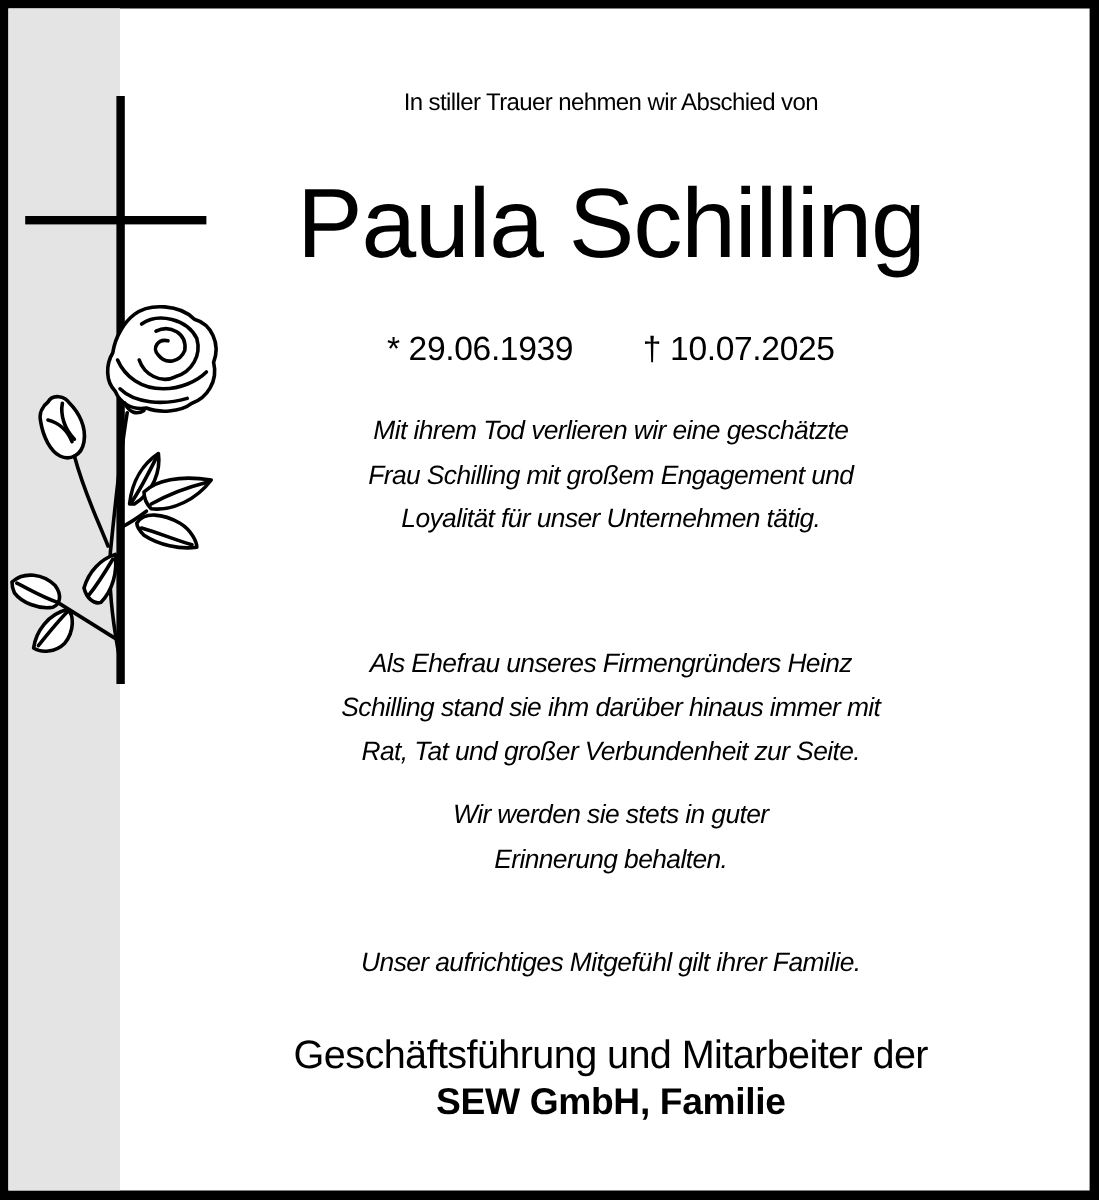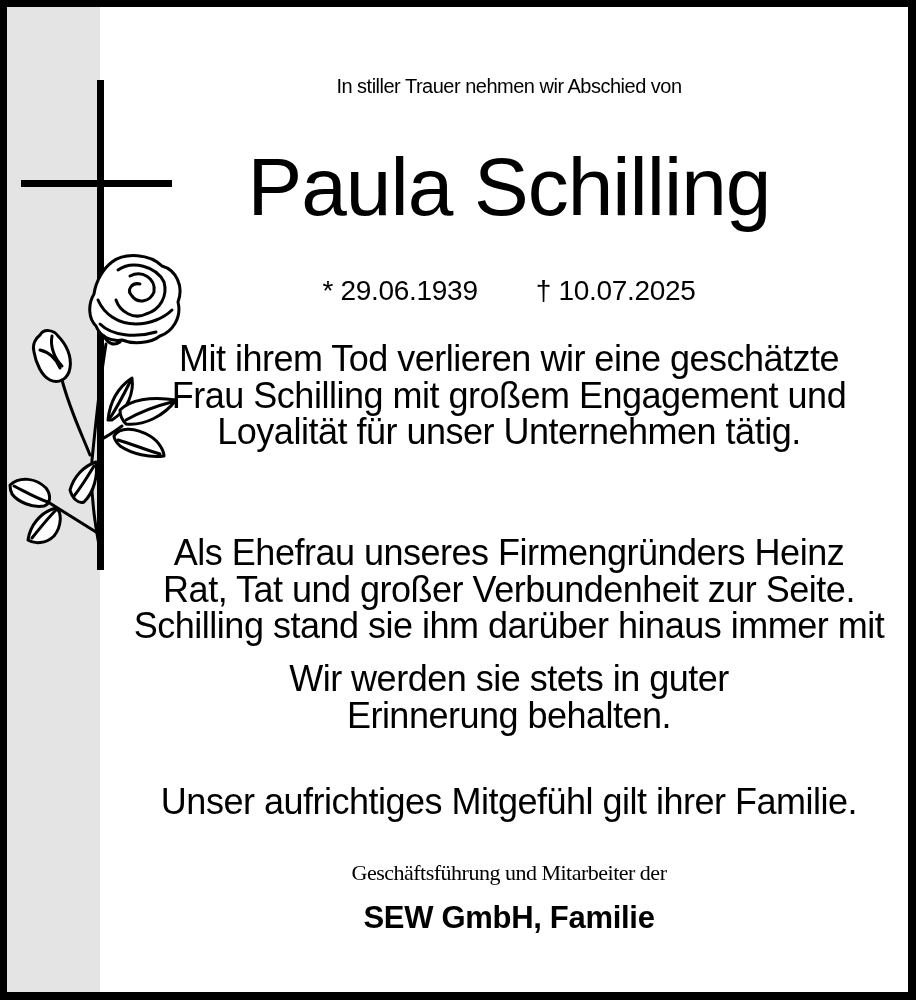--- a/index.html
+++ b/index.html
@@ -17,26 +17,26 @@
   .rose { position: absolute; left: 0; top: 240px; width: 200px; height: 340px; }
   .content {
     position: absolute; left: 110px; right: 8px; top: 0; text-align: center; color: #000;
     font-family: "Liberation Sans", sans-serif;
   }
   .intro { position: absolute; left: 0; right: 0; top: 75px; font-size: 20px; letter-spacing: -0.5px; }
   .name { position: absolute; left: 0; right: 0; top: 140px; font-size: 82px; letter-spacing: -1px; font-weight: 300; }
   .dates { position: absolute; left: 0; right: 0; top: 275px; font-size: 28px; letter-spacing: -0.3px; }
   .dates span { display: inline-block; text-align: right; }
   .dates .gap { width: 58px; }
-  .para { position: absolute; left: 0; right: 0; font-size: 36px; line-height: 36.5px; letter-spacing: -0.5px; }
+  .para { position: absolute; left: 0; right: 0; font-size: 22px; line-height: 36.5px; letter-spacing: -0.5px; font-style: italic; }
   .p1 { top: 341px; }
   .p2 { top: 535px; }
   .p3 { top: 661px; }
   .p4 { top: 784px; }
-  .signoff { position: absolute; left: 0; right: 0; top: 860px; font-size: 22px; letter-spacing: -0.5px; font-family: Liberation Serif, serif; }
+  .signoff { position: absolute; left: 0; right: 0; top: 860px; font-size: 33px; letter-spacing: -0.5px; }
   .company { position: absolute; left: 0; right: 0; top: 900px; font-size: 31px; font-weight: bold; letter-spacing: -0.3px; }
   .line { display: block; }
 </style>
 </head>
 <body>
 
 <div class="frame"></div>
 <div class="side-strip"></div>
 
 <div>
@@ -85,22 +85,22 @@
   </div>
 
   <div class="para p1">
     <span class="line">Mit ihrem Tod verlieren wir eine geschätzte</span>
     <span class="line">Frau Schilling mit großem Engagement und</span>
     <span class="line">Loyalität für unser Unternehmen tätig.</span>
   </div>
 
   <div class="para p2">
     <span class="line">Als Ehefrau unseres Firmengründers Heinz</span>
+    <span class="line">Schilling stand sie ihm darüber hinaus immer mit</span>
     <span class="line">Rat, Tat und großer Verbundenheit zur Seite.</span>
-    <span class="line">Schilling stand sie ihm darüber hinaus immer mit</span>
   </div>
 
   <div class="para p3">
     <span class="line">Wir werden sie stets in guter</span>
     <span class="line">Erinnerung behalten.</span>
   </div>
 
   <div class="para p4">
     <span class="line">Unser aufrichtiges Mitgefühl gilt ihrer Familie.</span>
   </div>

